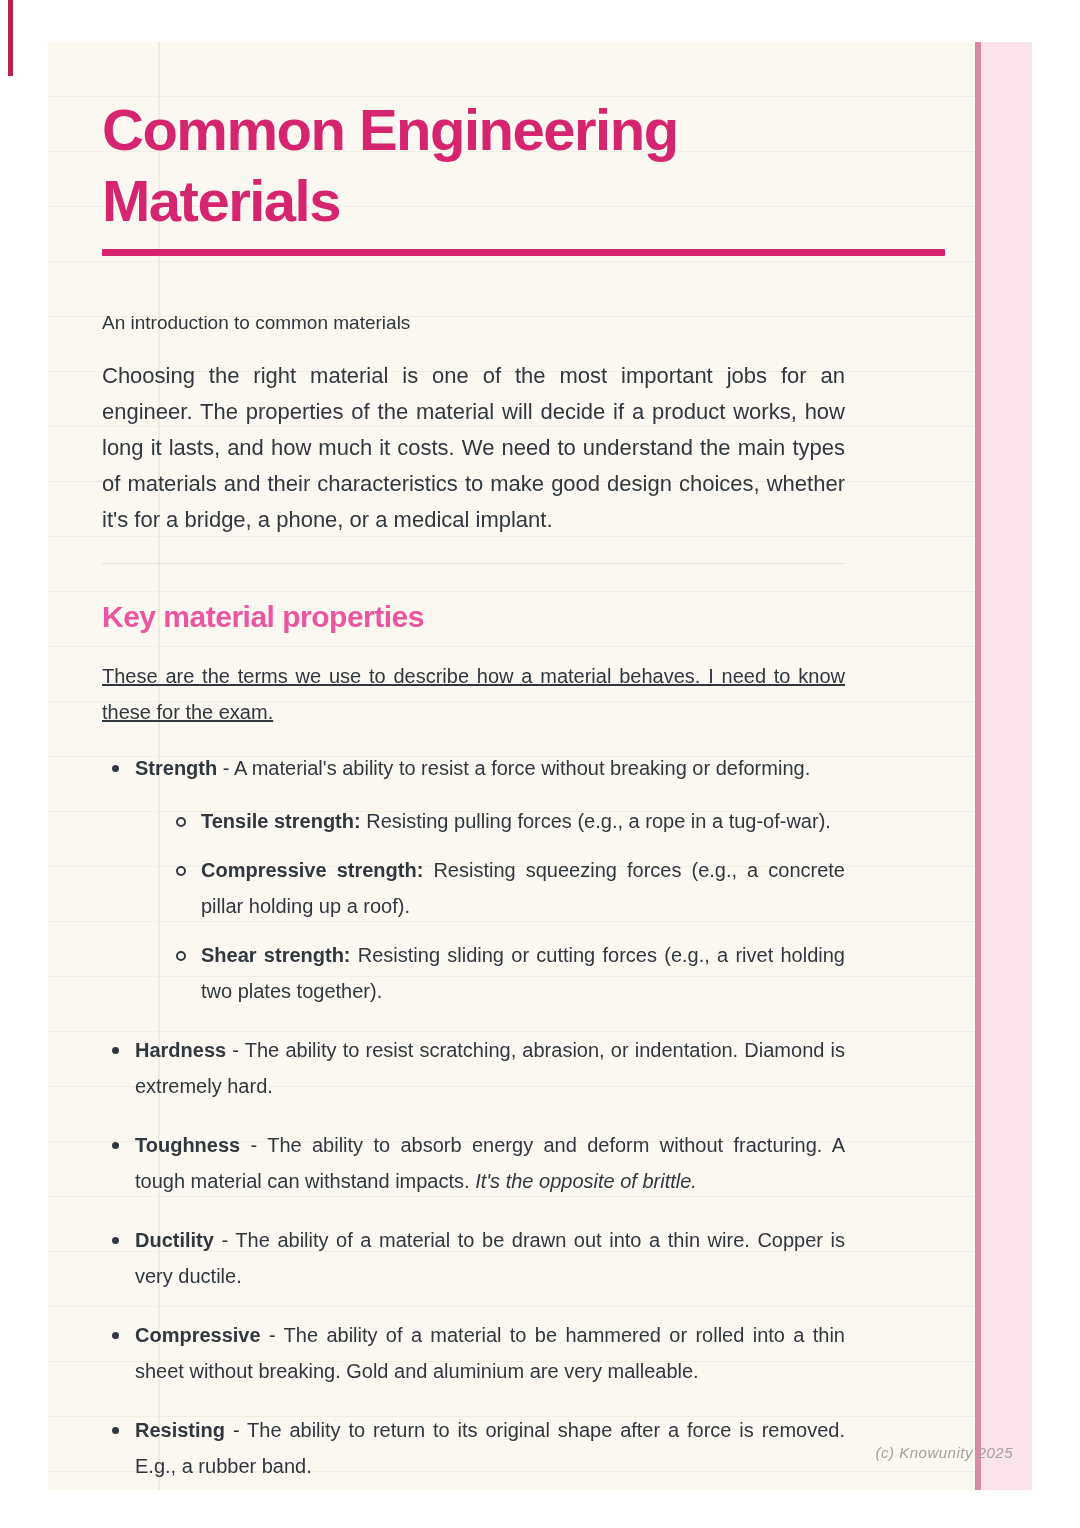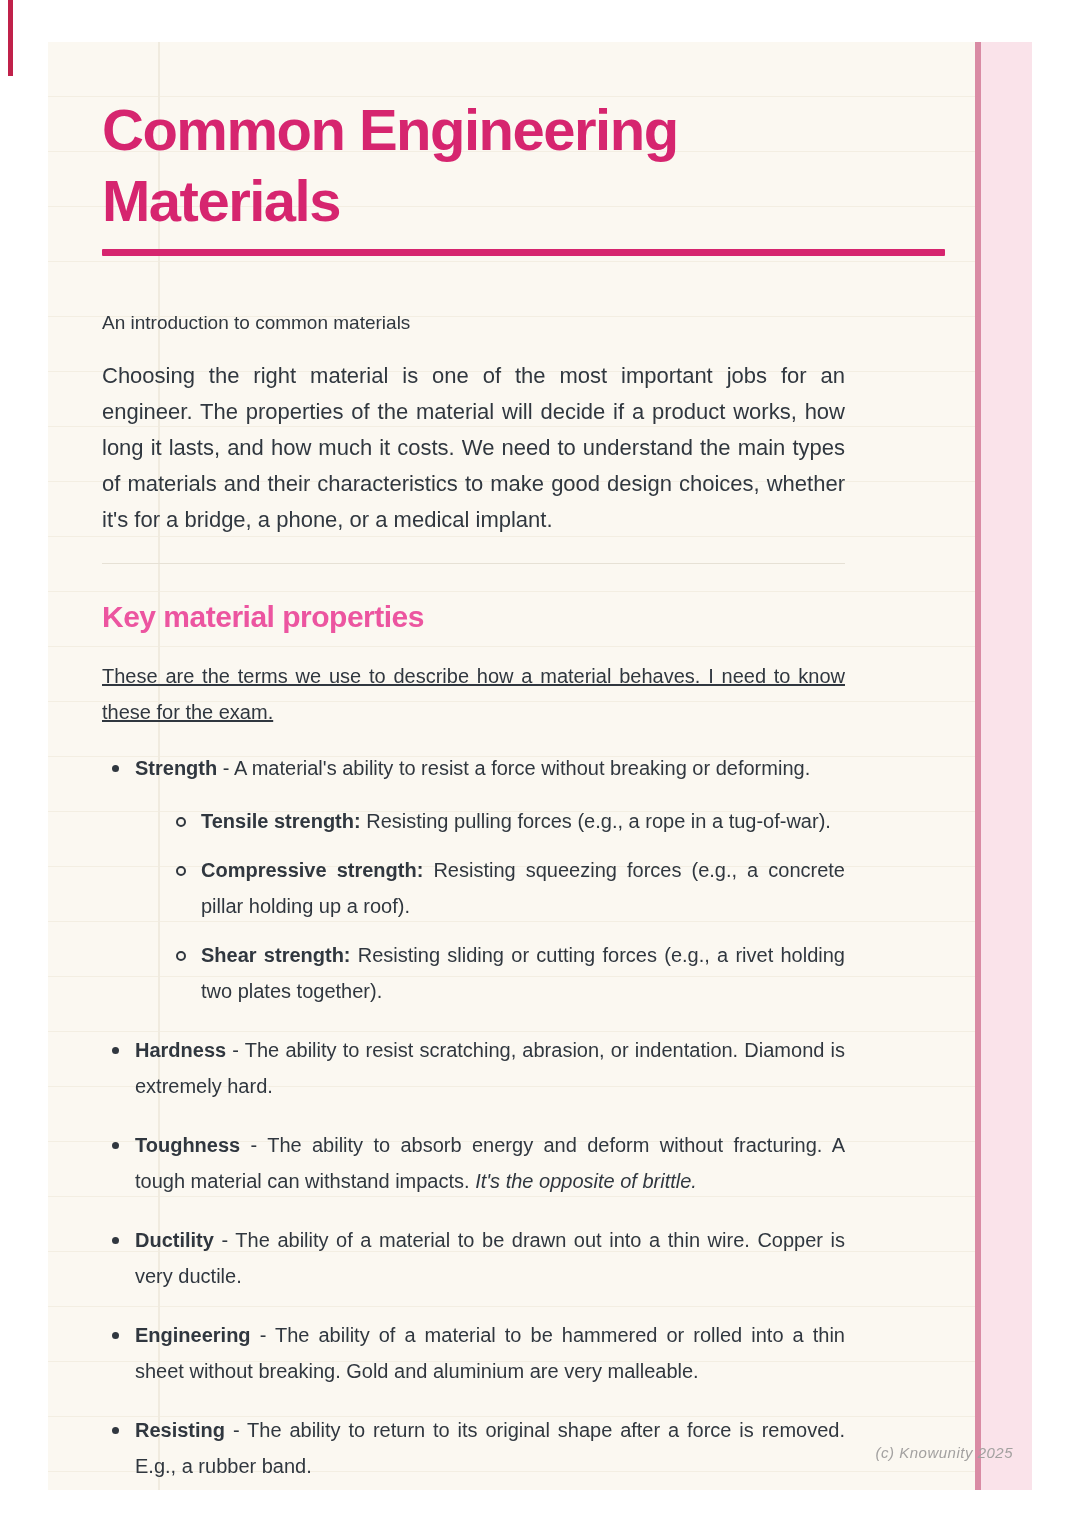--- a/index.html
+++ b/index.html
@@ -88,19 +88,19 @@
 
     <ul class="props">
         <li><span class="marker m0"></span><span><b>Strength</b><span> - A material's ability to resist a force without breaking or deforming.</span></span><ul class="sublist">
             <li><span class="marker m1"></span><span><b>Tensile strength:</b><span> Resisting pulling forces (e.g., a rope in a tug-of-war).</span></span></li>
             <li><span class="marker m1"></span><span><b>Compressive strength:</b><span> Resisting squeezing forces (e.g., a concrete pillar holding up a roof).</span></span></li>
             <li><span class="marker m1"></span><span><b>Shear strength:</b><span> Resisting sliding or cutting forces (e.g., a rivet holding two plates together).</span></span></li>
           </ul></li>
         <li><span class="marker m0"></span><span><b>Hardness</b><span> - The ability to resist scratching, abrasion, or indentation. Diamond is extremely hard.</span></span></li>
         <li><span class="marker m0"></span><span><b>Toughness</b><span> - The ability to absorb energy and deform without fracturing. A tough material can withstand impacts. </span><i>It's the opposite of brittle.</i></span></li>
         <li><span class="marker m0"></span><span><b>Ductility</b><span> - The ability of a material to be drawn out into a thin wire. Copper is very ductile.</span></span></li>
-        <li><span class="marker m0"></span><span><b>Engineering</b><span> - The ability of a material to be hammered or rolled into a thin sheet without breaking. Gold and aluminium are very malleable.</span></span></li>
+        <li><span class="marker m0"></span><span><b>Compressive</b><span> - The ability of a material to be hammered or rolled into a thin sheet without breaking. Gold and aluminium are very malleable.</span></span></li>
         <li><span class="marker m0"></span><span><b>Resisting</b><span> - The ability to return to its original shape after a force is removed. E.g., a rubber band.</span></span></li>
       </ul>
   </div>
 
   <div class="watermark">(c) Knowunity 2025</div>
 </div>
 
 </body></html>

